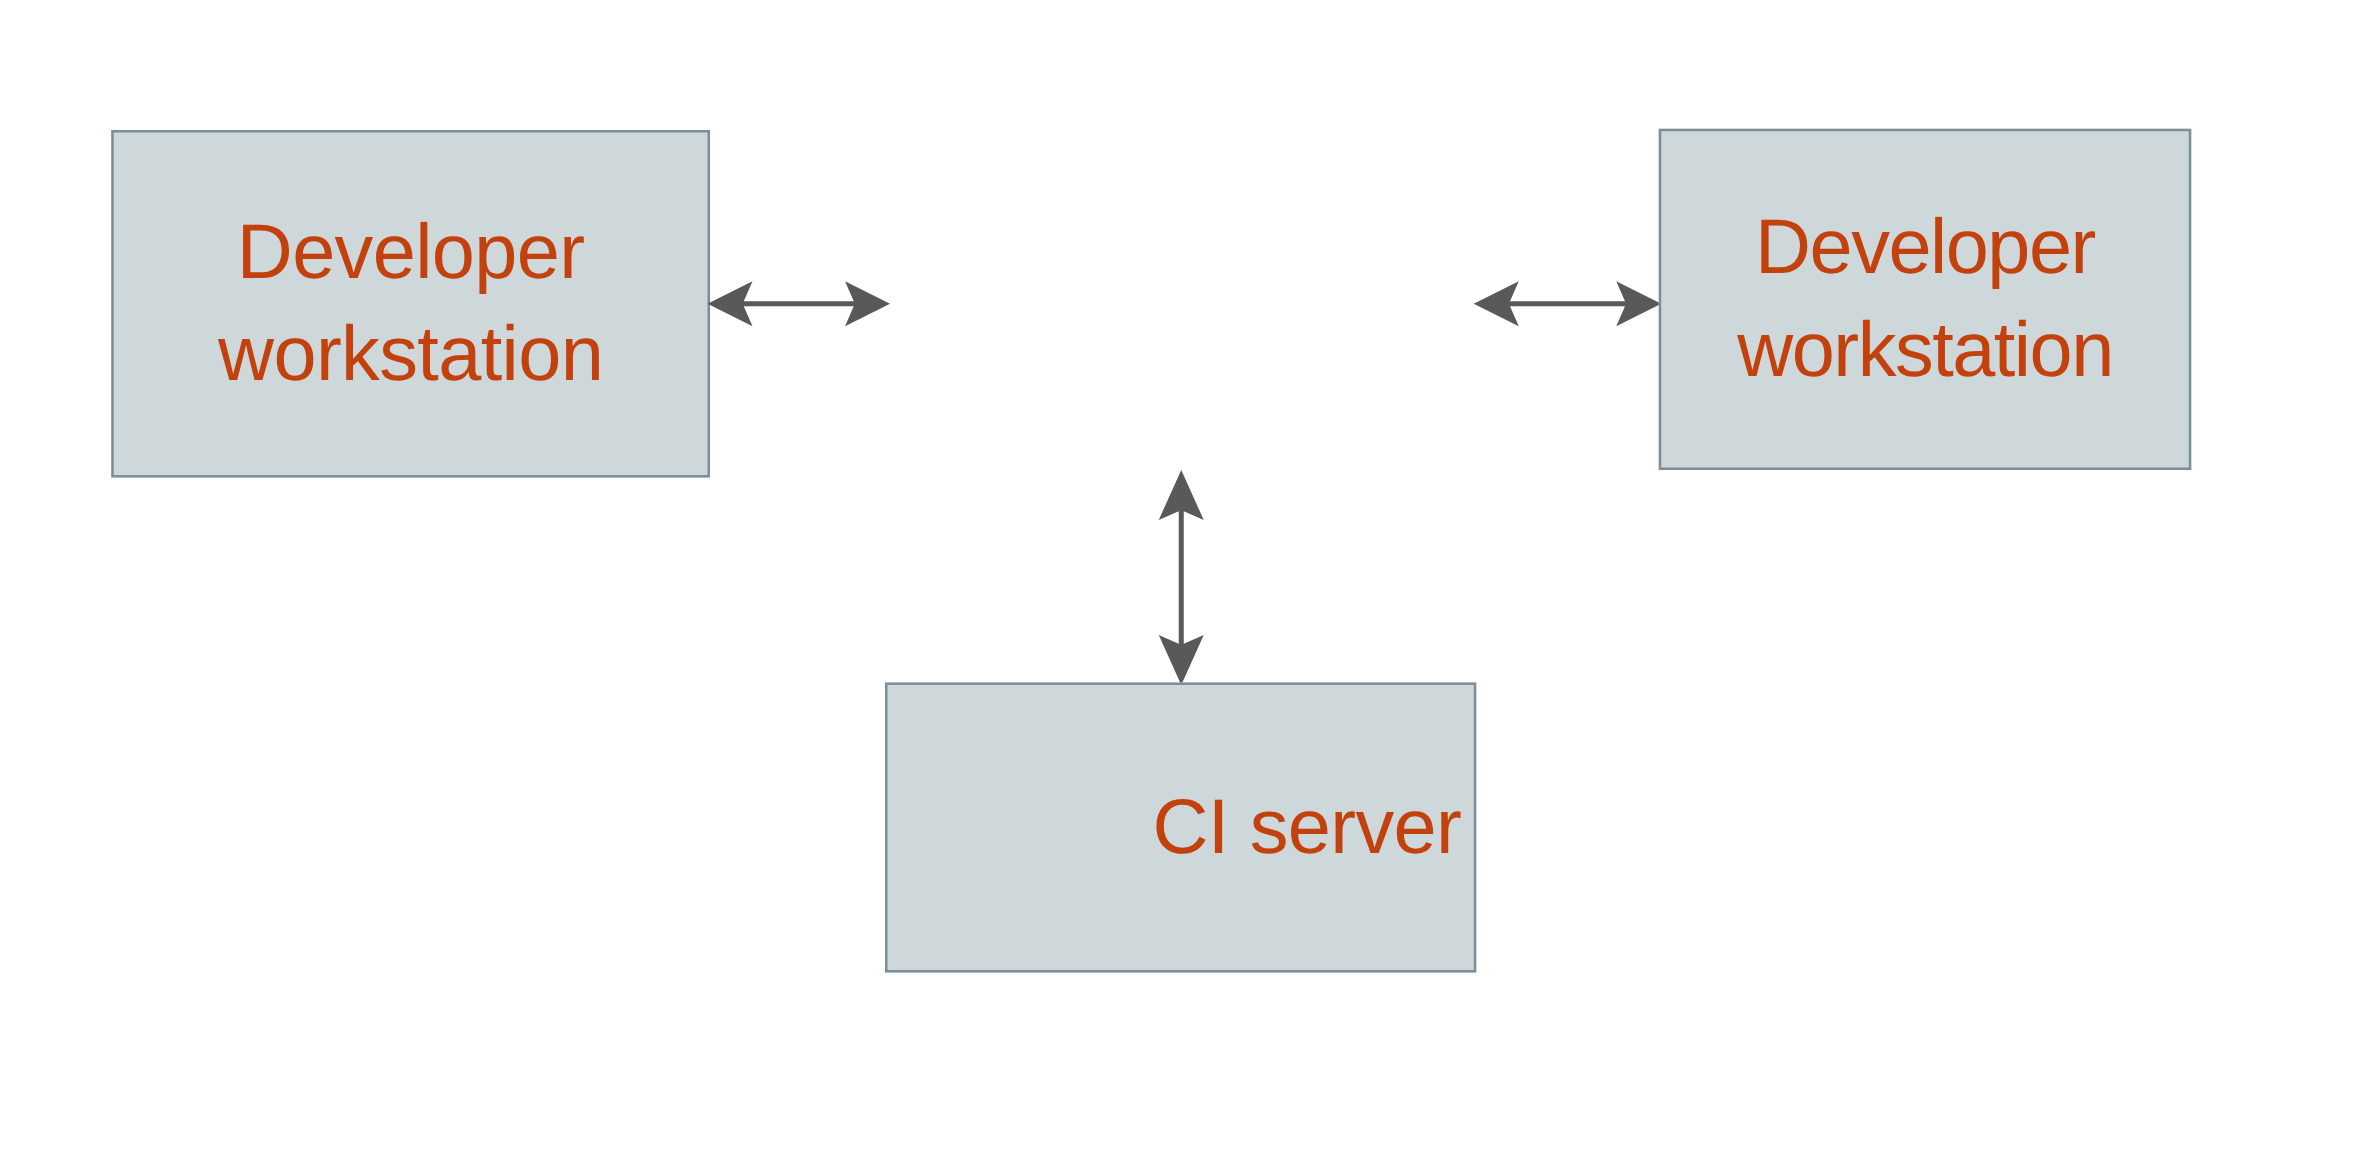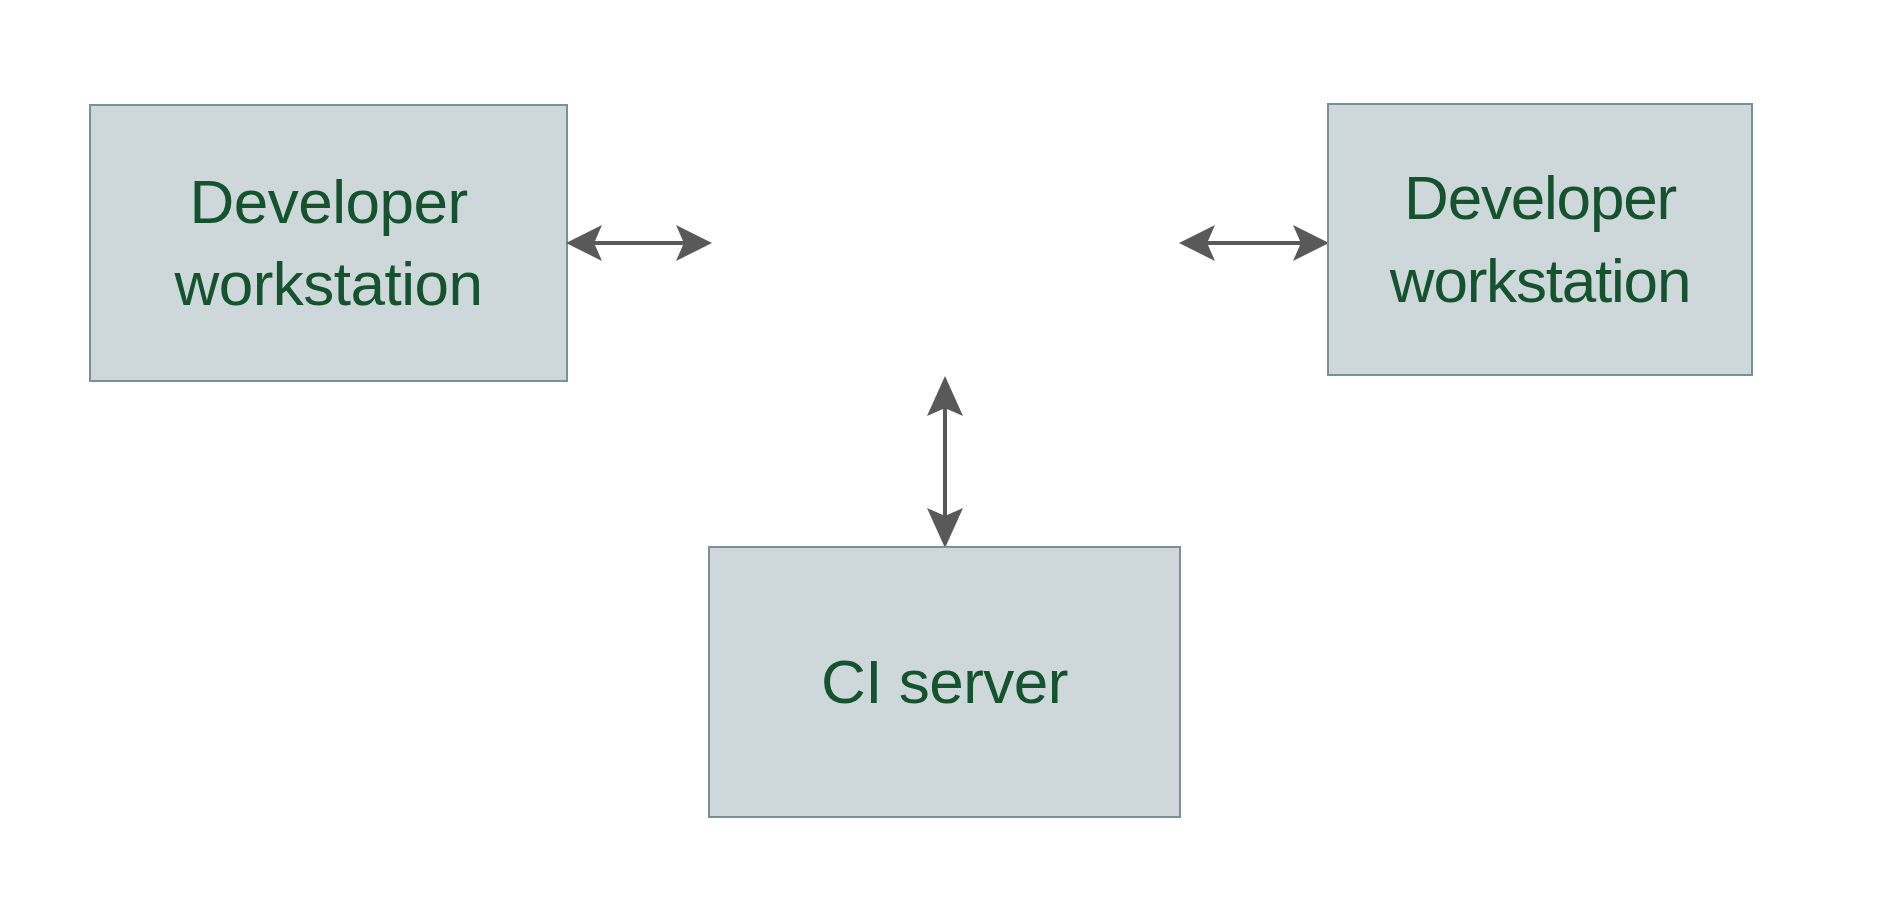--- a/index.html
+++ b/index.html
@@ -30,30 +30,30 @@
     display: flex;
     align-items: center;
     justify-content: center;
     text-align: center;
   }
   .node-label {
     font-family: "Liberation Sans", sans-serif;
     font-size: 62px;
     line-height: 1.33;
     font-weight: 400;
-    color: #14532d;
+    color: #c2410c;
     letter-spacing: -0.5px;
     white-space: pre-line;
     padding: 0 10px;
   }
 
   #node-dev-left   { left: 89px;   top: 104px; width: 479px; height: 278px; }
   #node-shared     { left: 709px;  top: 103px; width: 472px; height: 274px; }
   #node-dev-right  { left: 1327px; top: 103px; width: 426px; height: 273px; }
-  #node-ci         { left: 708px;  top: 546px; width: 473px; height: 272px; }
+  #node-ci         { left: 708px;  top: 546px; width: 473px; height: 232px; justify-content: flex-end; }
 
   #node-dev-right .node-label { padding: 0 2px; letter-spacing: -1.2px; }
 
   
   .edge {
     position: absolute;
     overflow: visible;
   }
   .edge svg { display: block; overflow: visible; }
 

